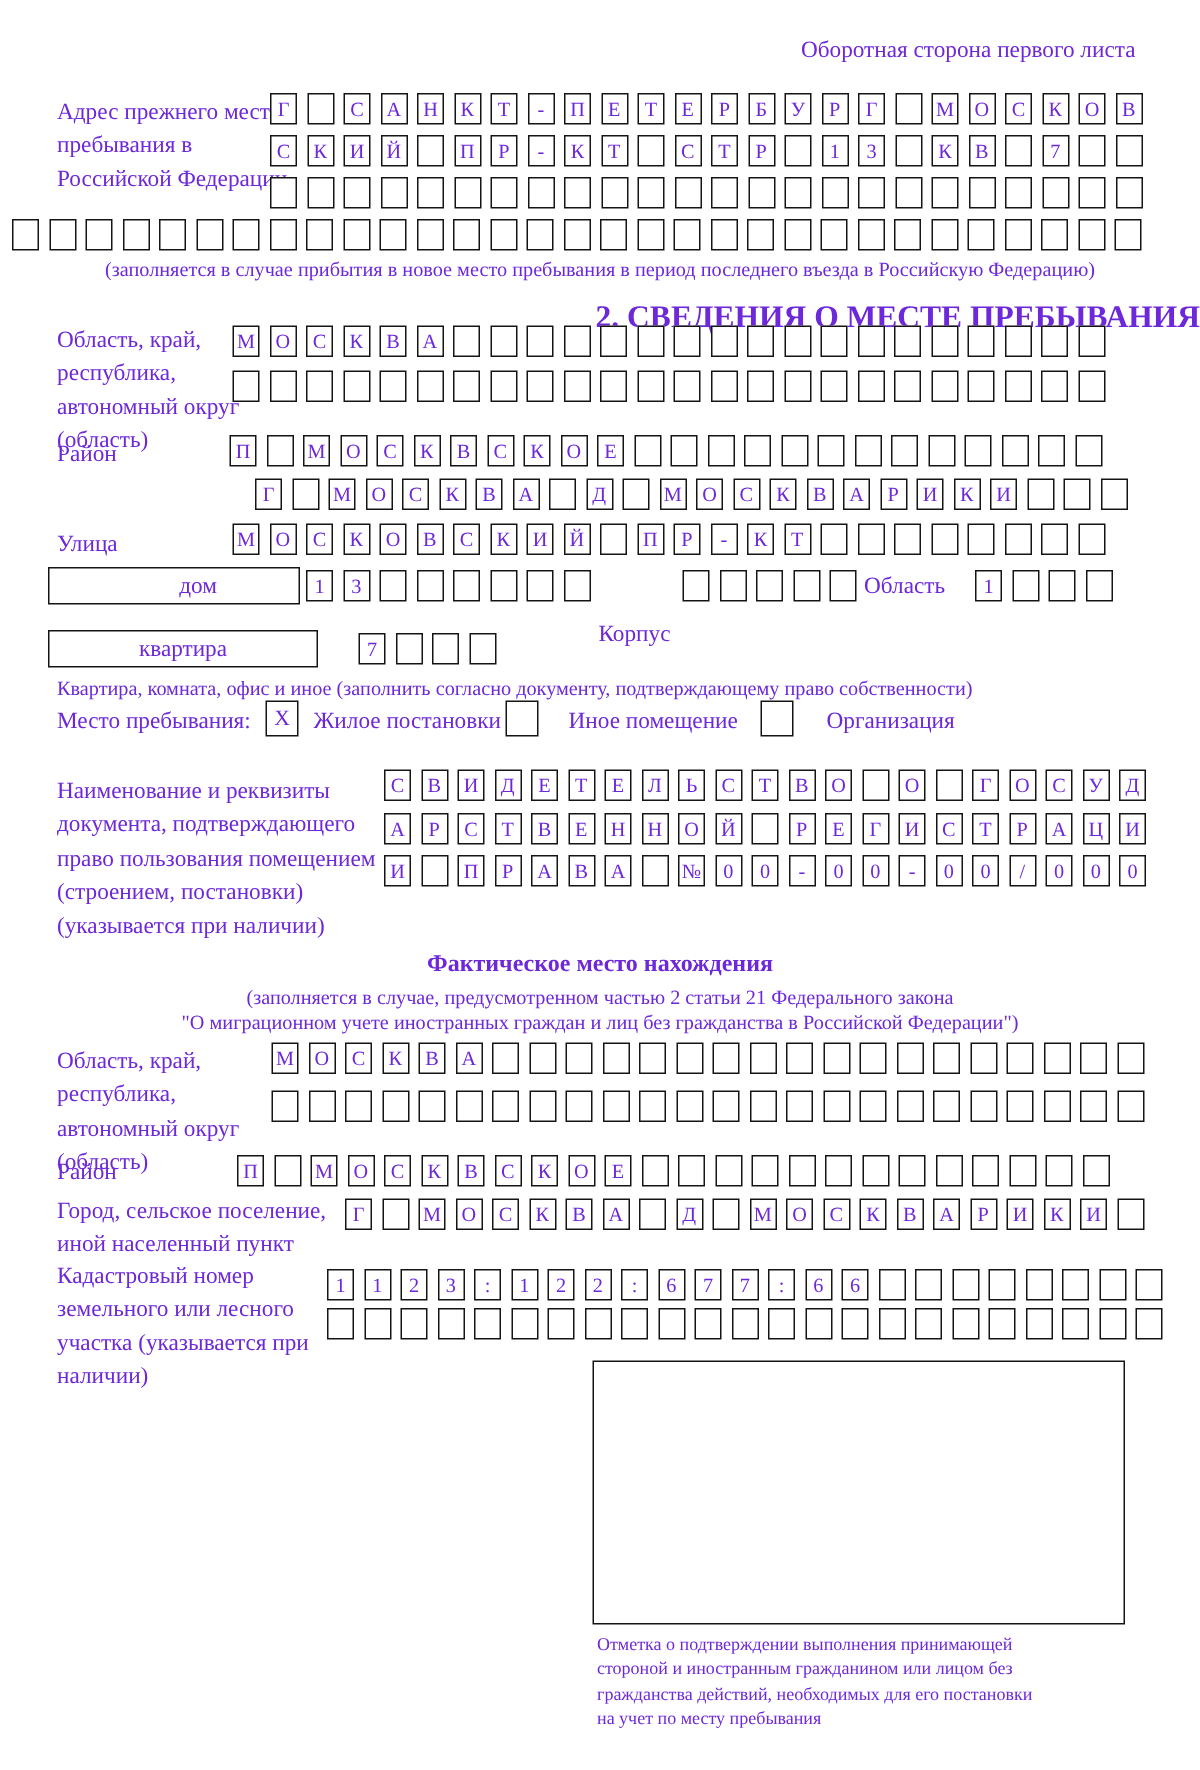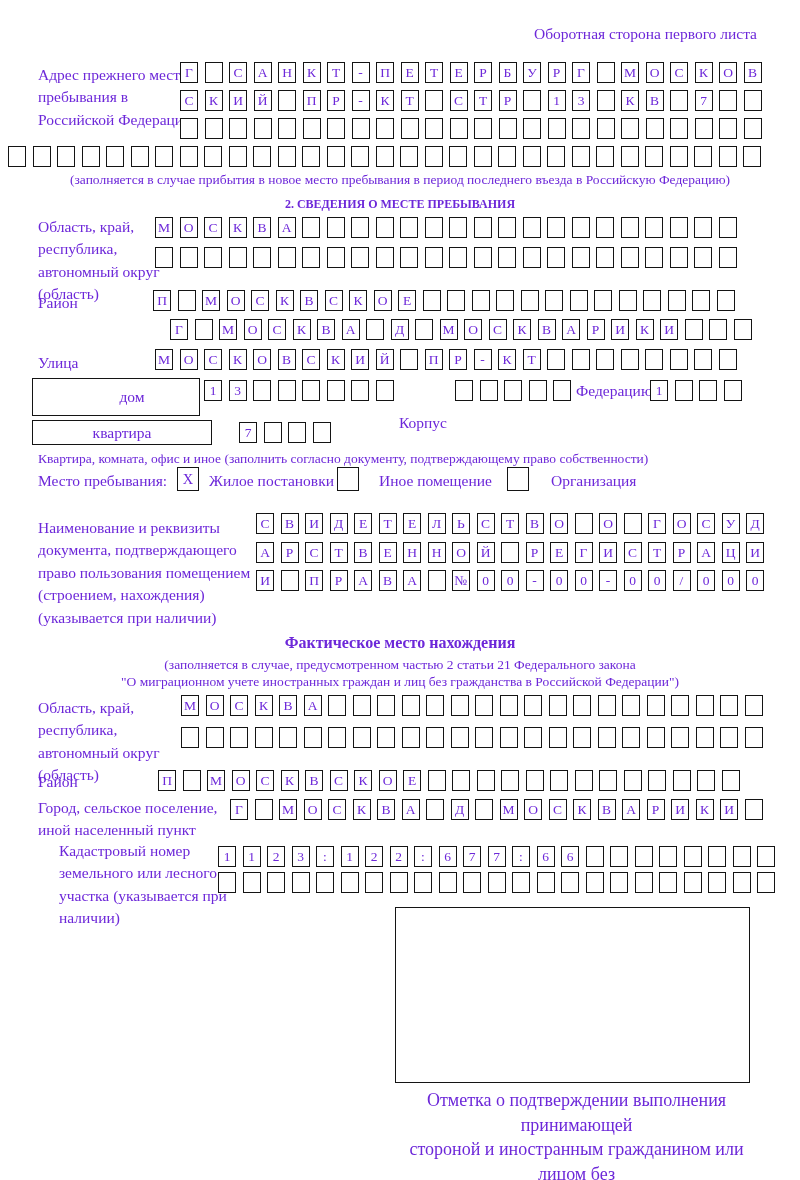--- a/index.html
+++ b/index.html
@@ -21,21 +21,21 @@
   .wide-box {
     position:absolute; box-sizing:border-box; border:1.6px solid #141414;
     display:flex; align-items:center; justify-content:center; font-size:15.5px; background:#fff;
   }
   .checkbox {
     position:absolute; width:22px; height:24px; box-sizing:border-box;
     border:1.6px solid #141414; display:flex; align-items:center; justify-content:center;
     font-size:14.5px; background:#fff;
   }
   .stamp-box { position:absolute; box-sizing:border-box; border:1.6px solid #141414; background:#fff; }
-  .cap-line { font-size:18px; line-height:1.37; text-align:center; }
+  .cap-line { font-size:12px; line-height:1.37; text-align:left; }
 </style>
 </head>
 <body>
 
 <div class="page">
 
   <div class="abs lbl" style="left:400px; top:23px; width:357px; text-align:right;">Оборотная сторона первого листа</div>
 
   <div class="abs lbl" style="left:38px; top:64px; width:155px;">Адрес прежнего места пребывания в Российской Федерации</div>
   <div class="cellrow" style="left:180px; top:62px;">
@@ -144,21 +144,21 @@
       <span class="cell"></span>
       <span class="cell"></span>
       <span class="cell"></span>
       <span class="cell"></span>
       <span class="cell"></span>
       <span class="cell"></span>
       <span class="cell"></span>
     </div>
   <div class="abs note center" style="top:171px;">(заполняется в случае прибытия в новое место пребывания в период последнего въезда в Российскую Федерацию)</div>
 
-  <div class="abs lbl bold center" style="top:196px; font-size:12px;">2. СВЕДЕНИЯ О МЕСТЕ ПРЕБЫВАНИЯ</div>
+  <div class="abs lbl bold center" style="top:196px; font-size:21px;text-align:right;">2. СВЕДЕНИЯ О МЕСТЕ ПРЕБЫВАНИЯ</div>
 
   <div class="abs lbl" style="left:38px; top:216px; width:125px;">Область, край, республика, автономный округ (область)</div>
   <div class="cellrow" style="left:155px; top:217px;">
       <span class="cell">М</span>
       <span class="cell">О</span>
       <span class="cell">С</span>
       <span class="cell">К</span>
       <span class="cell">В</span>
       <span class="cell">А</span>
       <span class="cell"></span>
@@ -283,40 +283,40 @@
       <span class="cell"></span>
       <span class="cell"></span>
       <span class="cell"></span>
       <span class="cell"></span>
       <span class="cell"></span>
       <span class="cell"></span>
       <span class="cell"></span>
       <span class="cell"></span>
     </div>
 
-  <div class="wide-box" style="left:32px; top:378px; width:168px; height:38px;padding-left:32px;">дом</div>
+  <div class="wide-box" style="left:32px; top:378px; width:168px; height:25px;padding-left:32px;">дом</div>
   <div class="cellrow" style="left:204px; top:380px;">
       <span class="cell">1</span>
       <span class="cell">3</span>
       <span class="cell"></span>
       <span class="cell"></span>
       <span class="cell"></span>
       <span class="cell"></span>
       <span class="cell"></span>
       <span class="cell"></span>
     </div>
   <div class="abs lbl" style="left:399px; top:380px;margin-top:32px;">Корпус</div>
   <div class="cellrow" style="left:455px; top:380px;">
       <span class="cell"></span>
       <span class="cell"></span>
       <span class="cell"></span>
       <span class="cell"></span>
       <span class="cell"></span>
     </div>
-  <div class="abs lbl" style="left:576px; top:380px;">Федерацию</div>
+  <div class="abs lbl" style="left:576px; top:380px;">Область</div>
   <div class="cellrow" style="left:650px; top:380px;">
       <span class="cell">1</span>
       <span class="cell"></span>
       <span class="cell"></span>
       <span class="cell"></span>
     </div>
 
   <div class="wide-box" style="left:32px; top:420px; width:180px; height:25px;">квартира</div>
   <div class="cellrow" style="left:239px; top:422px;">
       <span class="cell">7</span>
@@ -327,21 +327,21 @@
   <div class="abs note" style="left:38px; top:450px; width:740px;">Квартира, комната, офис и иное (заполнить согласно документу, подтверждающему право собственности)</div>
 
   <div class="abs lbl" style="left:38px; top:470px;">Место пребывания:</div>
   <div class="checkbox" style="left:177px; top:467px;">X</div>
   <div class="abs lbl" style="left:209px; top:470px;">Жилое постановки</div>
   <div class="checkbox" style="left:337px; top:467px;"></div>
   <div class="abs lbl" style="left:379px; top:470px;">Иное помещение</div>
   <div class="checkbox" style="left:507px; top:467px;"></div>
   <div class="abs lbl" style="left:551px; top:470px;">Организация</div>
 
-  <div class="abs lbl" style="left:38px; top:517px; width:215px;">Наименование и реквизиты документа, подтверждающего право пользования помещением (строением, нахождения) (указывается при наличии)</div>
+  <div class="abs lbl" style="left:38px; top:517px; width:215px;">Наименование и реквизиты документа, подтверждающего право пользования помещением (строением, постановки) (указывается при наличии)</div>
   <div class="cellrow" style="left:256px; top:513px;">
       <span class="cell">С</span>
       <span class="cell">В</span>
       <span class="cell">И</span>
       <span class="cell">Д</span>
       <span class="cell">Е</span>
       <span class="cell">Т</span>
       <span class="cell">Е</span>
       <span class="cell">Л</span>
       <span class="cell">Ь</span>
@@ -510,21 +510,21 @@
       <span class="cell">К</span>
       <span class="cell">В</span>
       <span class="cell">А</span>
       <span class="cell">Р</span>
       <span class="cell">И</span>
       <span class="cell">К</span>
       <span class="cell">И</span>
       <span class="cell"></span>
     </div>
 
-  <div class="abs lbl" style="left:38px; top:840px; width:180px;margin-left:21px;">Кадастровый номер земельного или лесного участка (указывается при наличии)</div>
+  <div class="abs lbl" style="left:38px; top:840px; width:180px;">Кадастровый номер земельного или лесного участка (указывается при наличии)</div>
   <div class="cellrow" style="left:218px; top:846px;">
       <span class="cell">1</span>
       <span class="cell">1</span>
       <span class="cell">2</span>
       <span class="cell">3</span>
       <span class="cell">:</span>
       <span class="cell">1</span>
       <span class="cell">2</span>
       <span class="cell">2</span>
       <span class="cell">:</span>
@@ -566,16 +566,17 @@
       <span class="cell"></span>
       <span class="cell"></span>
       <span class="cell"></span>
       <span class="cell"></span>
     </div>
 
   <div class="stamp-box" style="left:395px; top:907px; width:355px; height:176px;"></div>
   <div class="abs" style="left:398px; top:1088px; width:357px;">
     <div class="cap-line">Отметка о подтверждении выполнения принимающей</div>
     <div class="cap-line">стороной и иностранным гражданином или лицом без</div>
+    <div class="cap-line">гражданства действий, необходимых для его постановки</div>
     <div class="cap-line">на учет по месту пребывания</div>
   </div>
 
 </div>
 
 </body></html>

